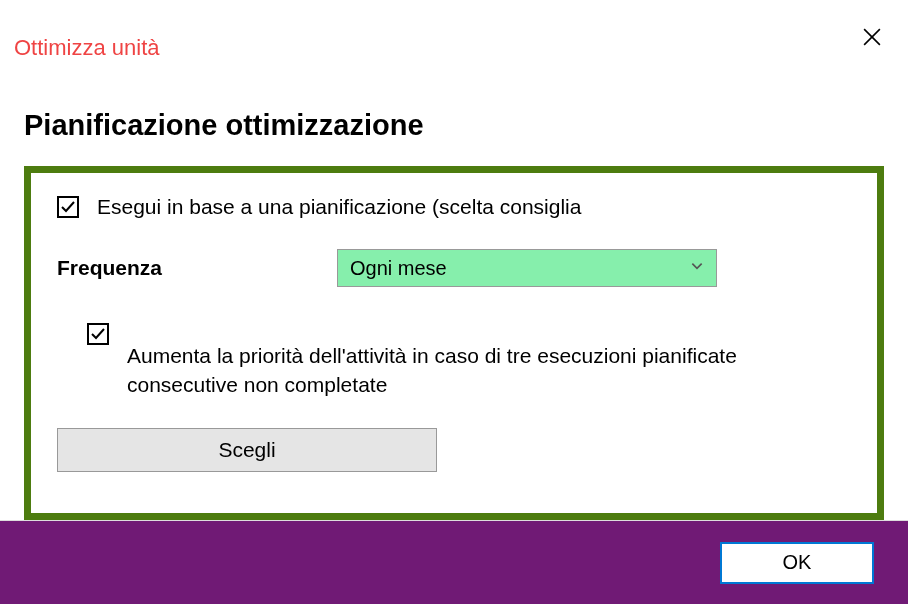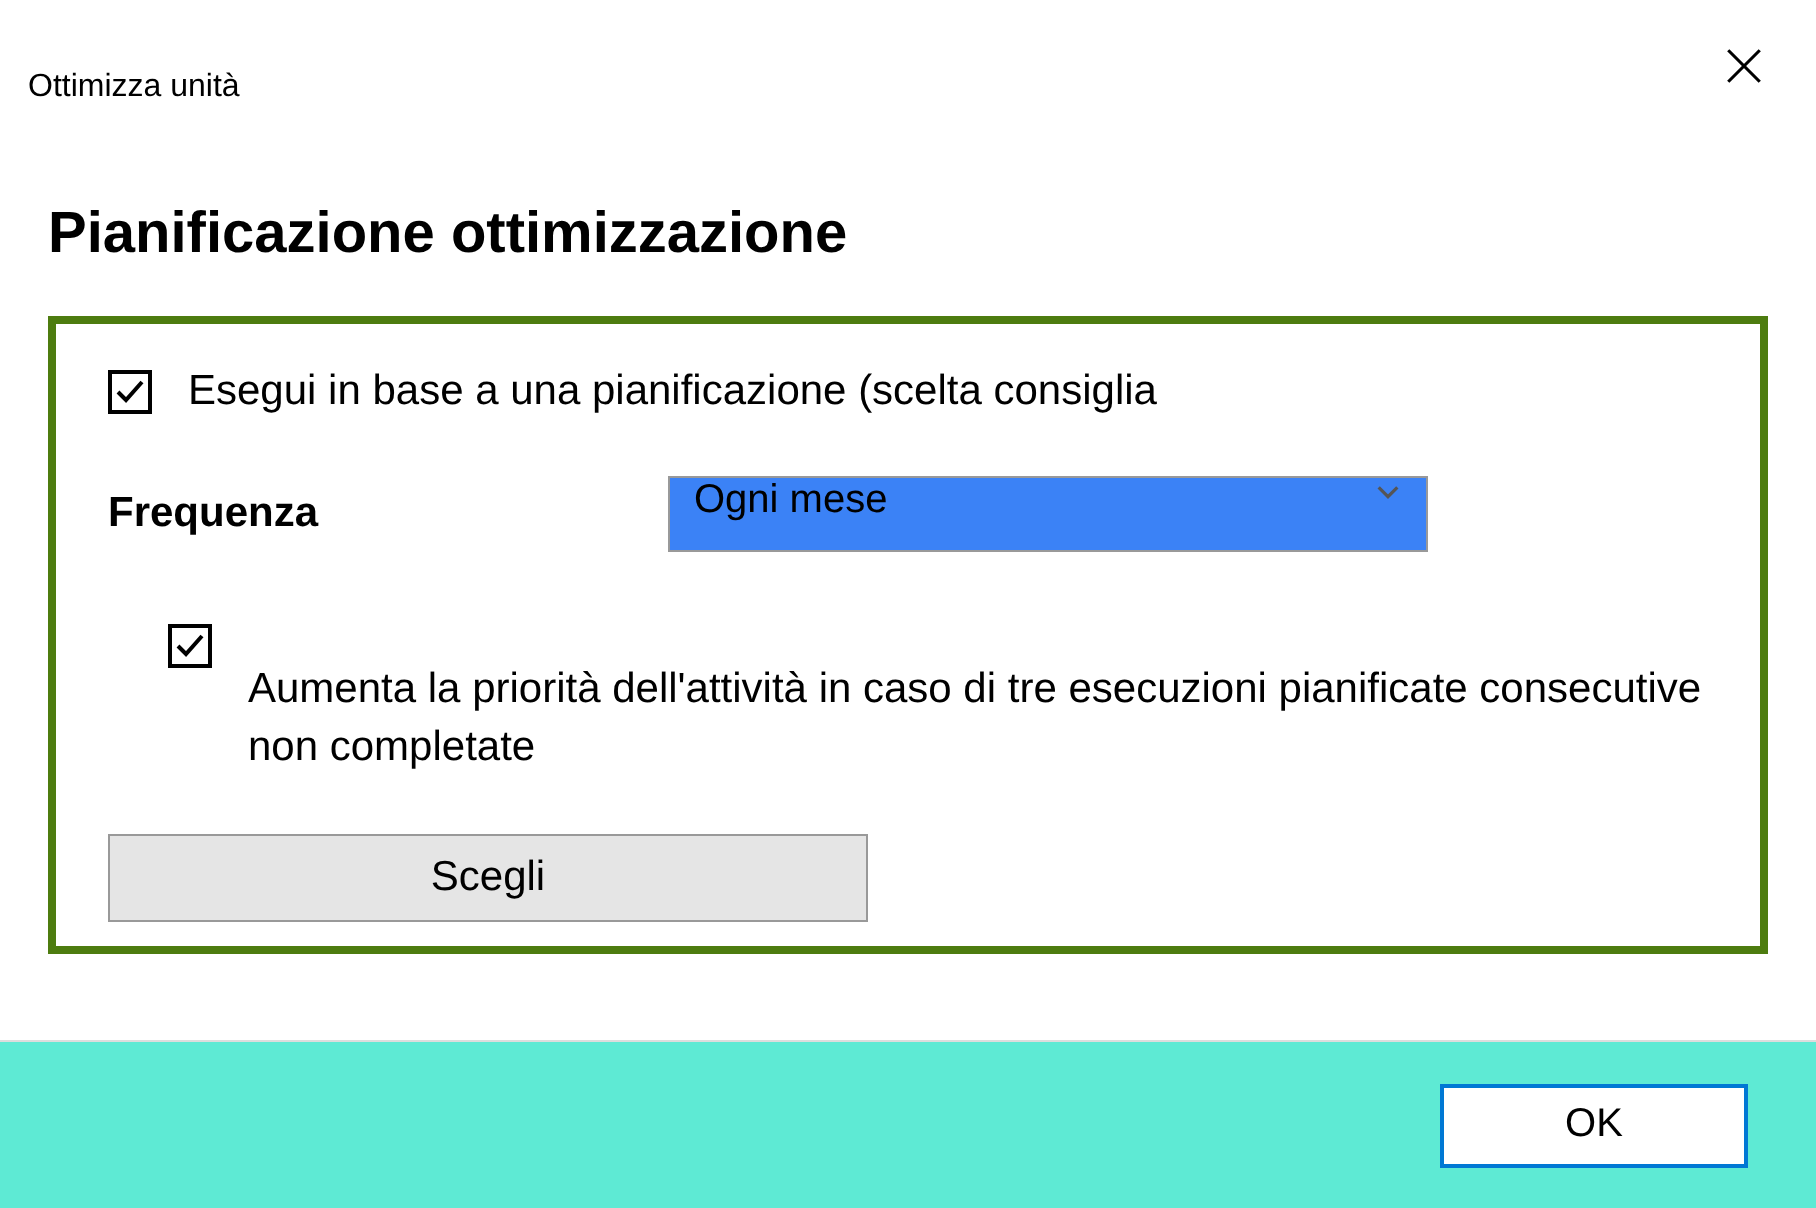--- a/index.html
+++ b/index.html
@@ -15,23 +15,23 @@
       overflow: hidden;
       position: relative;
     }
     .titlebar {
       display: flex;
       justify-content: space-between;
       align-items: center;
       padding: 12px 20px 8px 14px;
     }
     .title {
-      font-size: 16px;
+      font-size: 22px;
       font-weight: 400;
-      color: #000000;
+      color: #ef4444;
       margin-top: 23px;
     }
     .close-btn {
       width: 32px;
       height: 32px;
       display: flex;
       align-items: center;
       justify-content: center;
       cursor: pointer;
     }
@@ -42,22 +42,22 @@
     .content {
       padding: 40px 24px 0 24px;
     }
     .section-heading {
       font-size: 29px;
       font-weight: 700;
       color: #000;
       margin-bottom: 24px;
     }
     .groupbox {
-      border: 4px solid #4d7c0f;
-      padding: 22px 26px 12px 26px;
+      border: 7px solid #4d7c0f;
+      padding: 22px 26px 41px 26px;
       position: relative;
     }
     .row {
       display: flex;
       align-items: center;
       margin-bottom: 30px;
     }
     .row:last-child {
       margin-bottom: 0;
     }
@@ -88,23 +88,23 @@
     .field-label {
       font-size: 21px;
       color: #000;
       width: 280px;
       font-weight: bold;
     }
     .dropdown {
       flex: 0 0 380px;
       height: 38px;
       border: 1px solid #999;
-      background: #3b82f6;
-      display: flex;
-      align-items: flex-start;
+      background: #86efac;
+      display: flex;
+      align-items: center;
       justify-content: space-between;
       padding: 0 12px;
       cursor: pointer;
     }
     .dropdown-text {
       font-size: 20px;
       color: #000;
     }
     .dropdown-chevron svg {
       width: 14px;
@@ -134,21 +134,21 @@
       font-size: 21px;
       color: #000;
       cursor: pointer;
     }
     .footer {
       position: absolute;
       bottom: 0;
       left: 0;
       right: 0;
       height: 84px;
-      background: #5eead4;
+      background: #701a75;
       border-top: 1px solid #ddd;
       display: flex;
       align-items: center;
       justify-content: flex-end;
       padding-right: 34px;
       gap: 22px;
     }
     .footer-btn {
       width: 154px;
       height: 42px;

